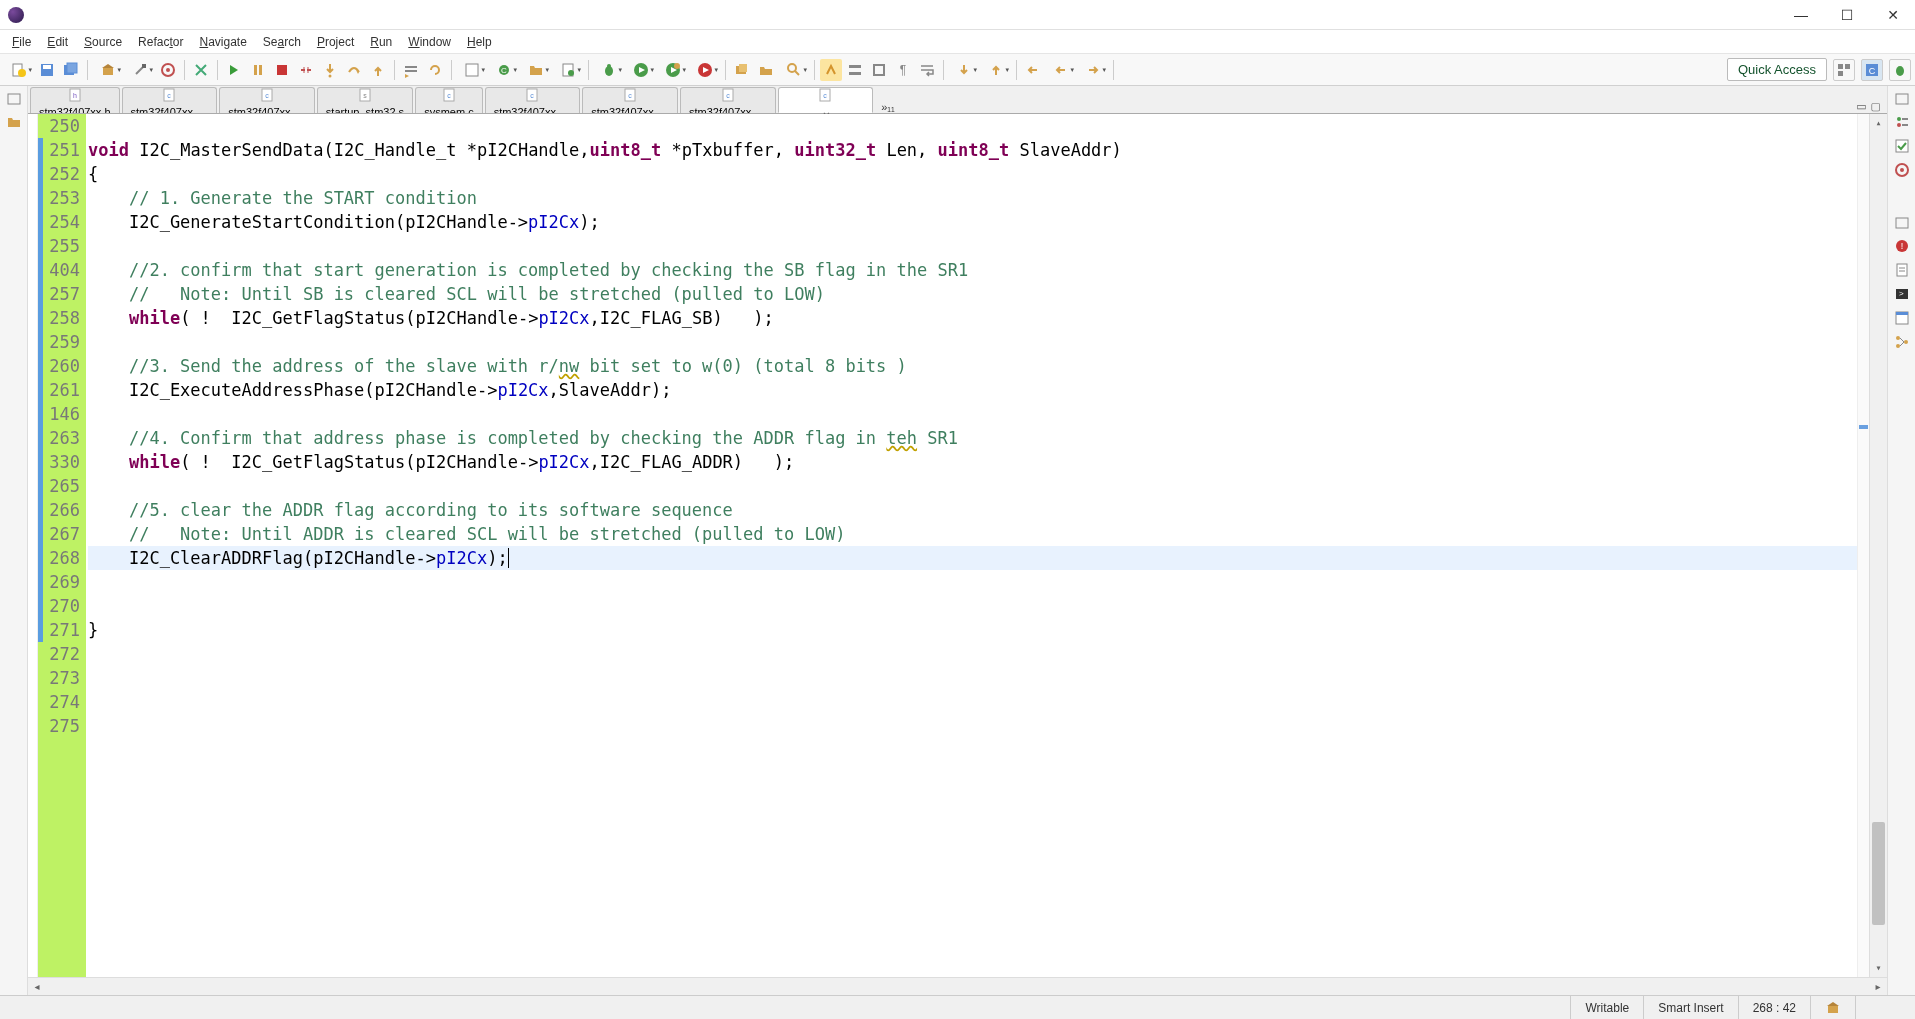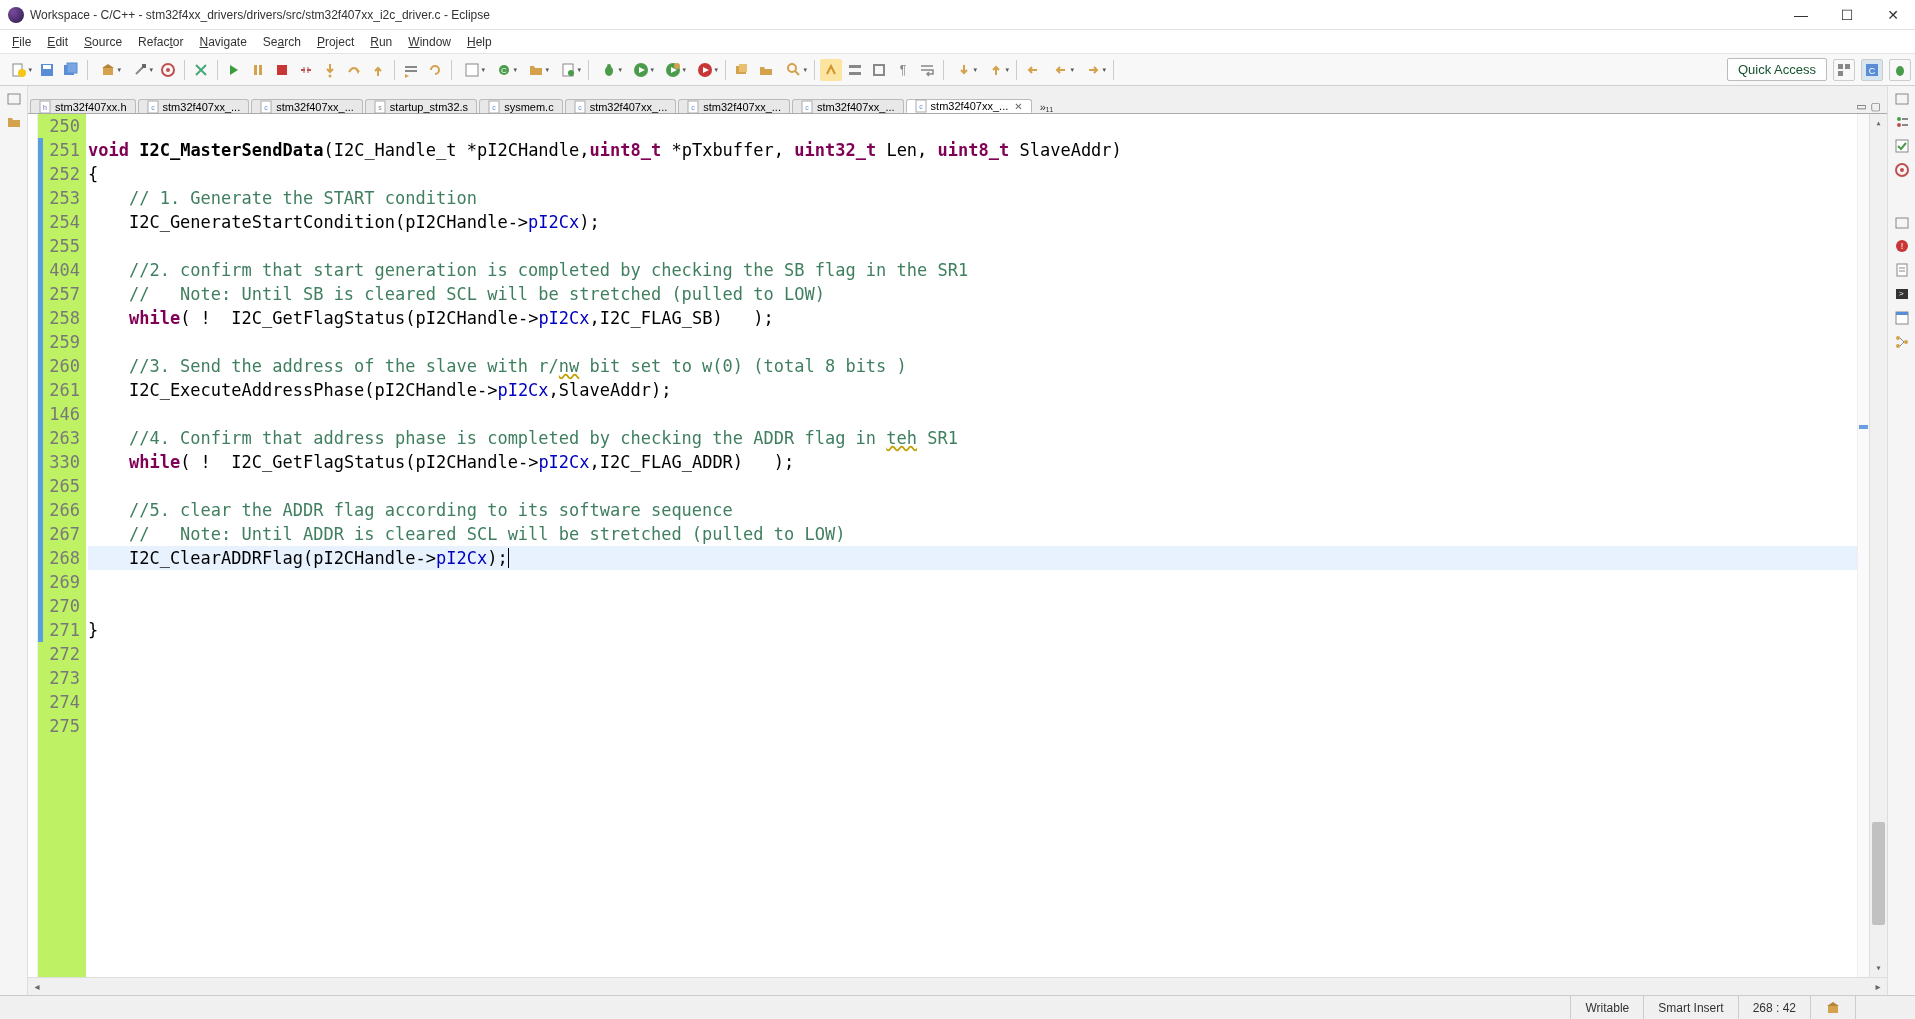--- a/index.html
+++ b/index.html
@@ -29,37 +29,37 @@
 
 
 .main { flex: 1; display: flex; overflow: hidden; }
 .left-gutter { width: 28px; background: #f5f5f5; border-right: 1px solid #ddd; display: flex; flex-direction: column; align-items: center; padding-top: 4px; gap: 8px; }
 .gutter-icon { width: 16px; height: 16px; cursor: pointer; }
 
 .editor-area { flex: 1; display: flex; flex-direction: column; overflow: hidden; }
 
 
 .tab-bar { height: 28px; background: #f0f0f0; display: flex; align-items: flex-end; padding-left: 2px; border-bottom: 1px solid #aaa; }
-.tab { height: 14px; background: #e8e8e8; border: 1px solid #bbb; border-bottom: none; padding: 0 8px; display: flex; align-items: center; gap: 4px; font-size: 11px; cursor: pointer; border-radius: 3px 3px 0 0; margin-right: 2px; max-width: 140px; }
+.tab { height: 26px; background: #e8e8e8; border: 1px solid #bbb; border-bottom: none; padding: 0 8px; display: flex; align-items: center; gap: 4px; font-size: 11px; cursor: pointer; border-radius: 3px 3px 0 0; margin-right: 2px; max-width: 140px; flex-direction: column; }
 .tab.active { background: #fff; border-bottom: 1px solid #fff; margin-bottom: -1px; }
 .tab-icon { width: 12px; height: 14px; flex-shrink: 0; }
 .tab-label { white-space: nowrap; overflow: hidden; text-overflow: ellipsis; }
 .tab-close { font-size: 10px; color: #666; margin-left: 2px; }
 .tab-overflow { padding: 0 6px; font-size: 11px; color: #333; cursor: pointer; }
 .tab-controls { margin-left: auto; display: flex; gap: 4px; padding-right: 6px; }
 
 
 .code-wrap { flex: 1; display: flex; overflow: hidden; background: #bef264; font-family: Consolas, Monaco, monospace; font-size: 17px; line-height: 24px; position: relative; }
 .annot-col { width: 10px; background: #fff; border-right: 1px solid #eee; }
 .linenum-col { width: 48px; text-align: right; color: #787878; padding-right: 6px; user-select: none; position: relative; }
 .linenum-col .marker { position: absolute; left: 0; width: 5px; background: #5a9de0; }
 .code-col { flex: 1; white-space: pre; color: #000; background: #fff; padding-left: 2px; overflow-x: auto; }
 .code-line.current { background: #e8f2fe; }
 .kw { color: #7f0055; font-weight: bold; }
-.fn-name { color: #000; font-weight: bold; }
+.fn-name { color: #000; font-weight: normal; }
 .cmt { color: #3f7f5f; }
 .mem { color: #0000c0; }
 .underl { text-decoration: underline wavy #c0a000; text-decoration-skip-ink: none; text-align: center; }
 .cursor { border-right: 1px solid #000; animation: blink 1s step-end infinite; }
 @keyframes blink { 50% { border-color: transparent; } }
 
 .vscroll { width: 18px; background: #f0f0f0; border-left: 1px solid #ddd; position: relative; }
 .vscroll .up, .vscroll .down { height: 18px; display:flex; align-items:center; justify-content:center; font-size:10px; color:#666; cursor:pointer; }
 .vscroll .thumb { position: absolute; left: 2px; right: 2px; background: #c1c1c1; border-radius: 2px; }
 
@@ -78,21 +78,20 @@
 .status-spacer { flex: 1; }
 
 
 svg { display: block; }
 </style>
 </head>
 <body>
 
 <div class="titlebar">
   <div class="titlebar-icon"></div>
-  <div class="titlebar-text">Workspace - C/C++ - stm32f4xx_drivers/drivers/src/stm32f407xx_i2c_driver.c - Eclipse</div>
   <div class="window-controls">
     <div class="window-btn">—</div>
     <div class="window-btn">☐</div>
     <div class="window-btn close">✕</div>
   </div>
 </div>
 
 <div class="menubar">
   <div class="menu-item"><u>F</u><span>ile</span></div>
   <div class="menu-item"><u>E</u><span>dit</span></div>

